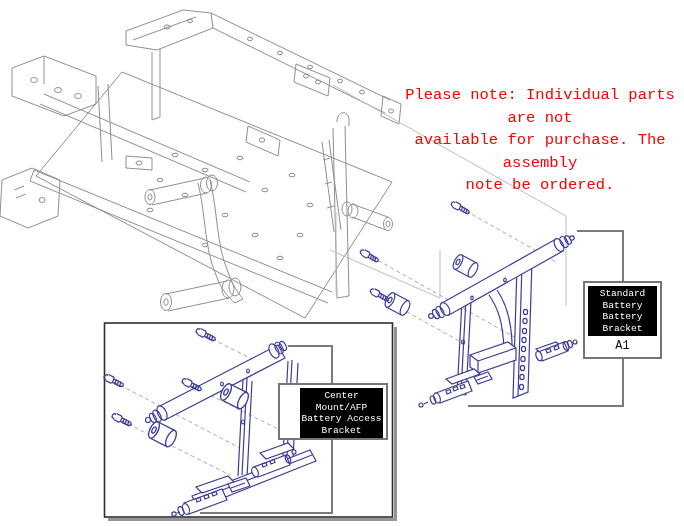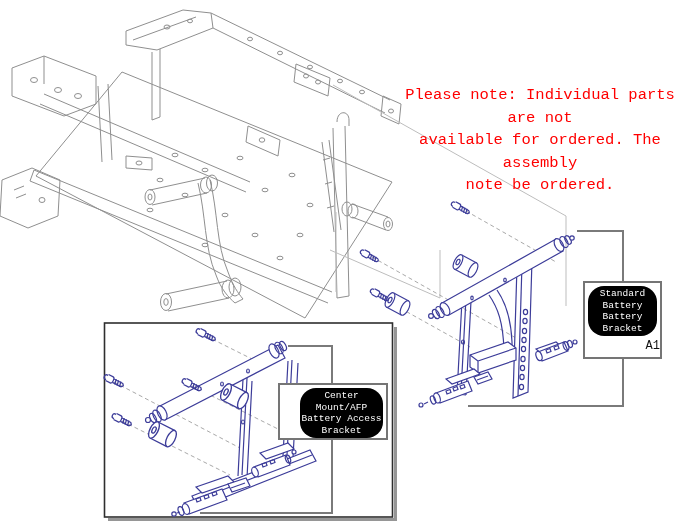--- a/index.html
+++ b/index.html
@@ -6,22 +6,22 @@
   .stage{position:relative;width:684px;height:526px;background:#ffffff;overflow:hidden;
          font-family:Liberation Mono, monospace;}
   svg{position:absolute;left:0;top:0;}
   
   .note{position:absolute;left:396px;top:84px;width:288px;text-align:center;
         color:#ff0000;font-size:15.5px;line-height:22.5px;font-weight:400;}
   
   .callout{position:absolute;border:2px solid #757575;background:#fff;text-align:center;
            box-sizing:border-box;}
   .callout .hdr{background:#000;color:#fff;font-size:9.5px;line-height:11.5px;
-                margin:3px 3px 0 3px;padding:2px 0;border-radius:16px;}
-  .callout .code{font-size:12px;color:#111;padding:3px 0 4px 0;text-align:right;}
+                margin:3px 3px 0 3px;padding:2px 0;}
+  .callout .code{font-size:12px;color:#111;padding:3px 0 4px 0;}
   #callout-a1{left:583px;top:281px;width:79px;}
   #callout-b1{left:278px;top:383px;width:110px;padding-left:17px;}
 
   
   .frame *{stroke:#8f8f8f;fill:none;stroke-width:1;}
   .plane *{stroke:#bdbdbd;fill:none;stroke-width:1;}
   .dash *{stroke:#a9a9a9;fill:none;stroke-width:1;stroke-dasharray:4 3;}
   .cline{stroke:#7a7a7a;fill:none;stroke-width:2;}
   .part *{stroke:#3c3c99;fill:none;stroke-width:1.2;}
   .part .wf{fill:#ffffff;}
@@ -261,21 +261,21 @@
     <use href="#spacer-def" transform="translate(154,430) rotate(27) scale(1.12)"></use>
     <use href="#screw-def" transform="translate(200,332) rotate(27) scale(1.05)"></use>
     <use href="#screw-def" transform="translate(108,378) rotate(27) scale(1.05)"></use>
     <use href="#screw-def" transform="translate(186,382) rotate(27) scale(1.05)"></use>
     <use href="#screw-def" transform="translate(116,417) rotate(27) scale(1.05)"></use>
   </g>
 </svg>
 
   <div class="note">
     <div>Please note: Individual parts are not</div>
-    <div>available for ordered. The assembly</div>
+    <div>available for purchase. The assembly</div>
     <div>note be ordered.</div>
   </div>
 
   <div class="callout" id="callout-a1">
     <div class="hdr">
       <div>Standard Battery</div>
       <div>Battery Bracket</div>
     </div>
     <div class="code">A1</div>
   </div>

